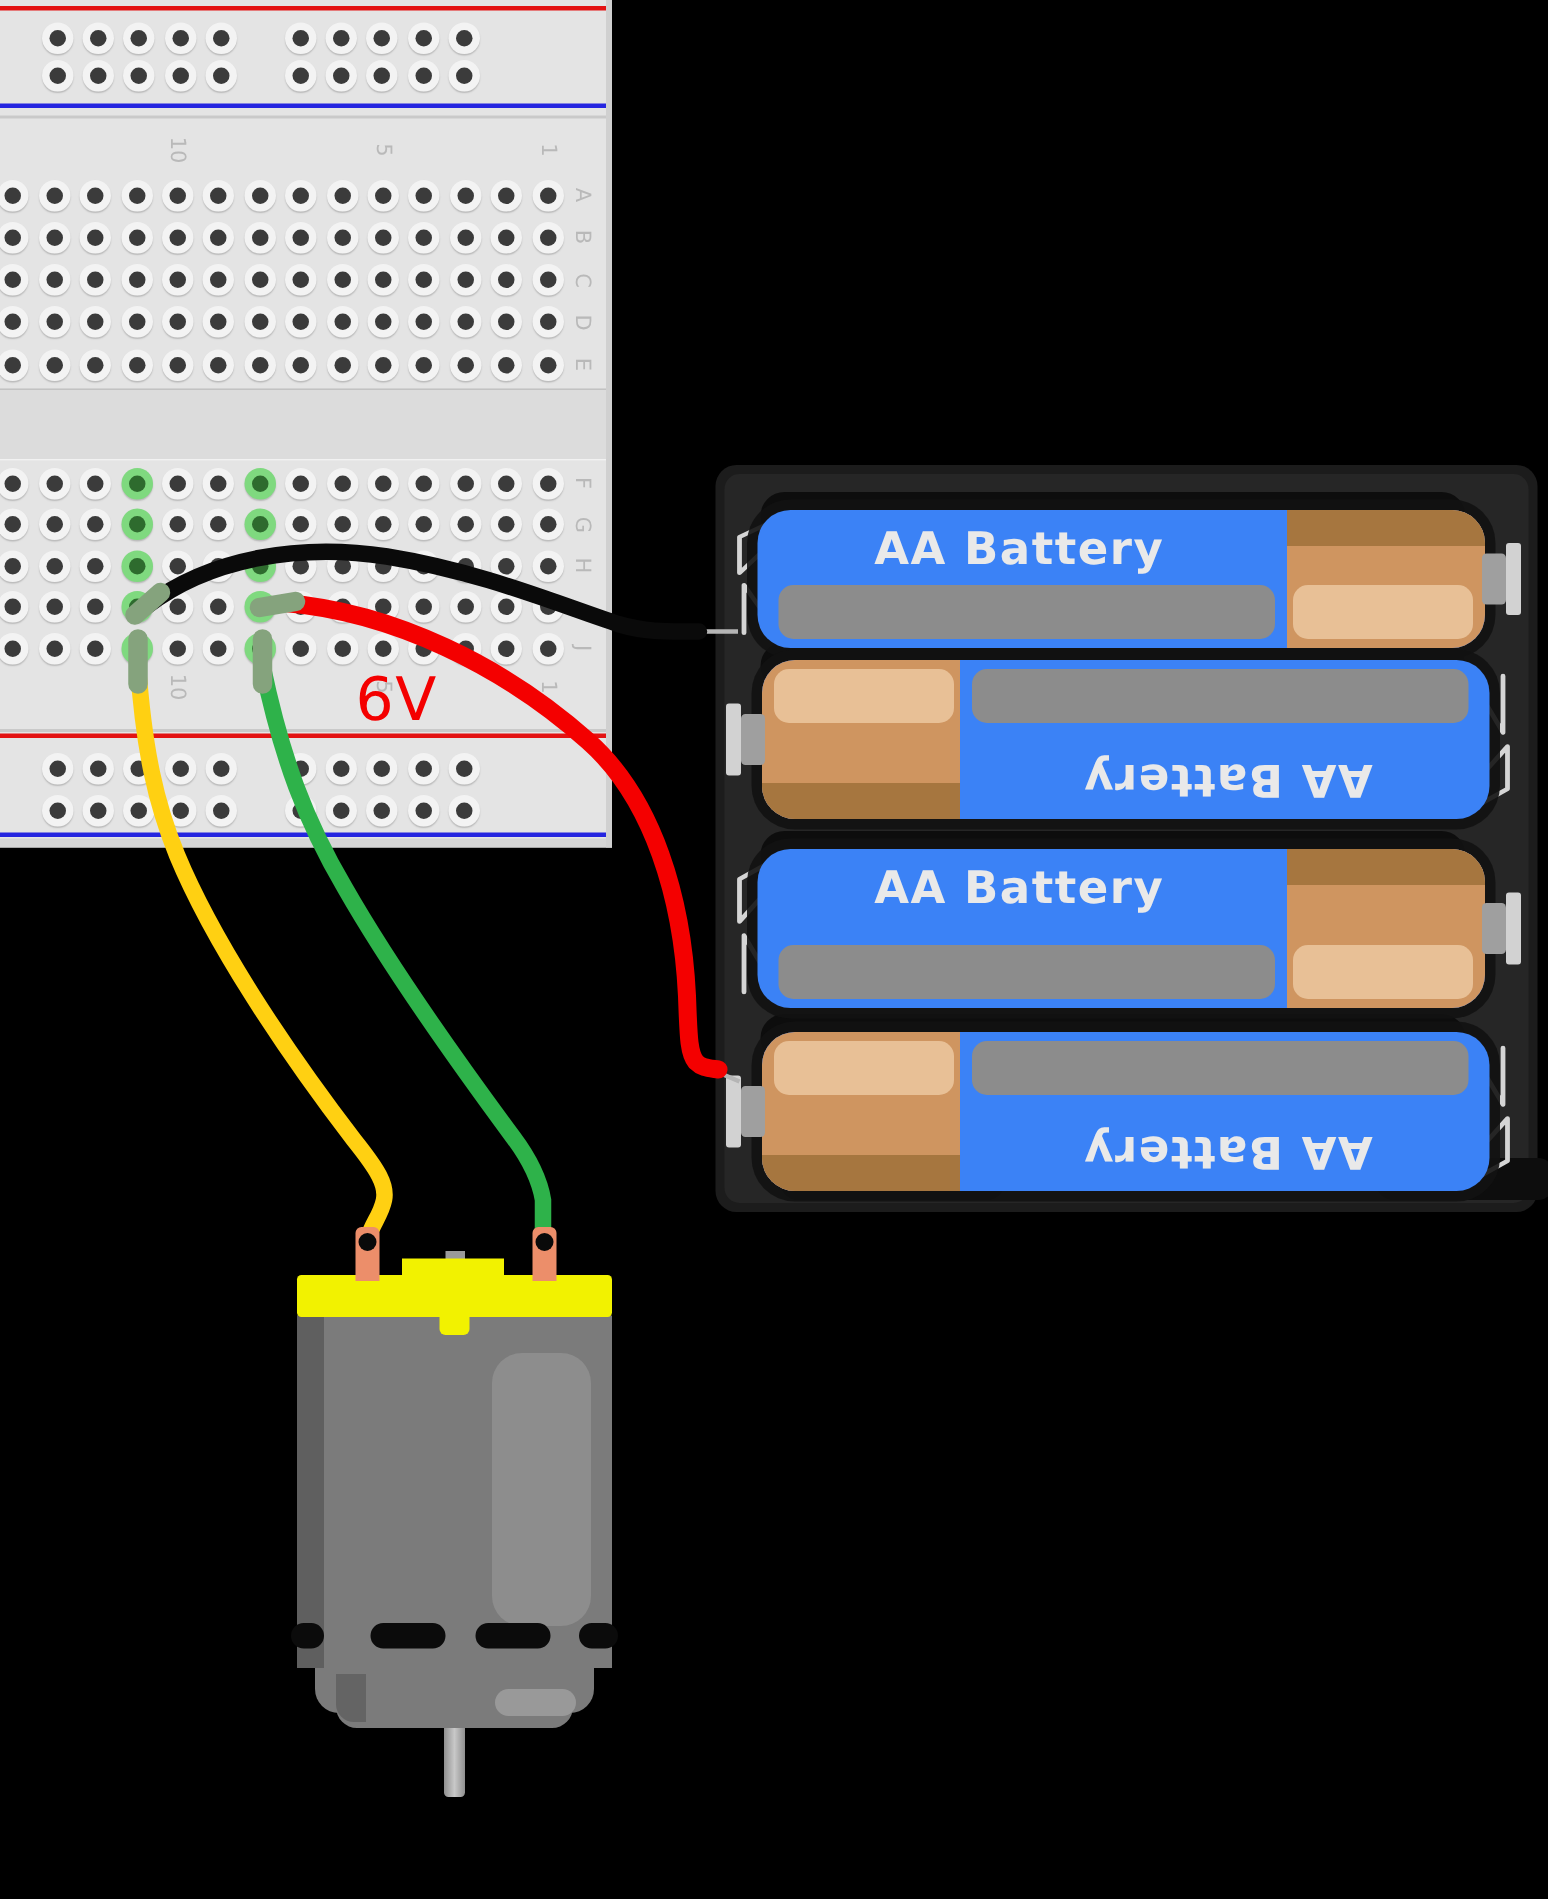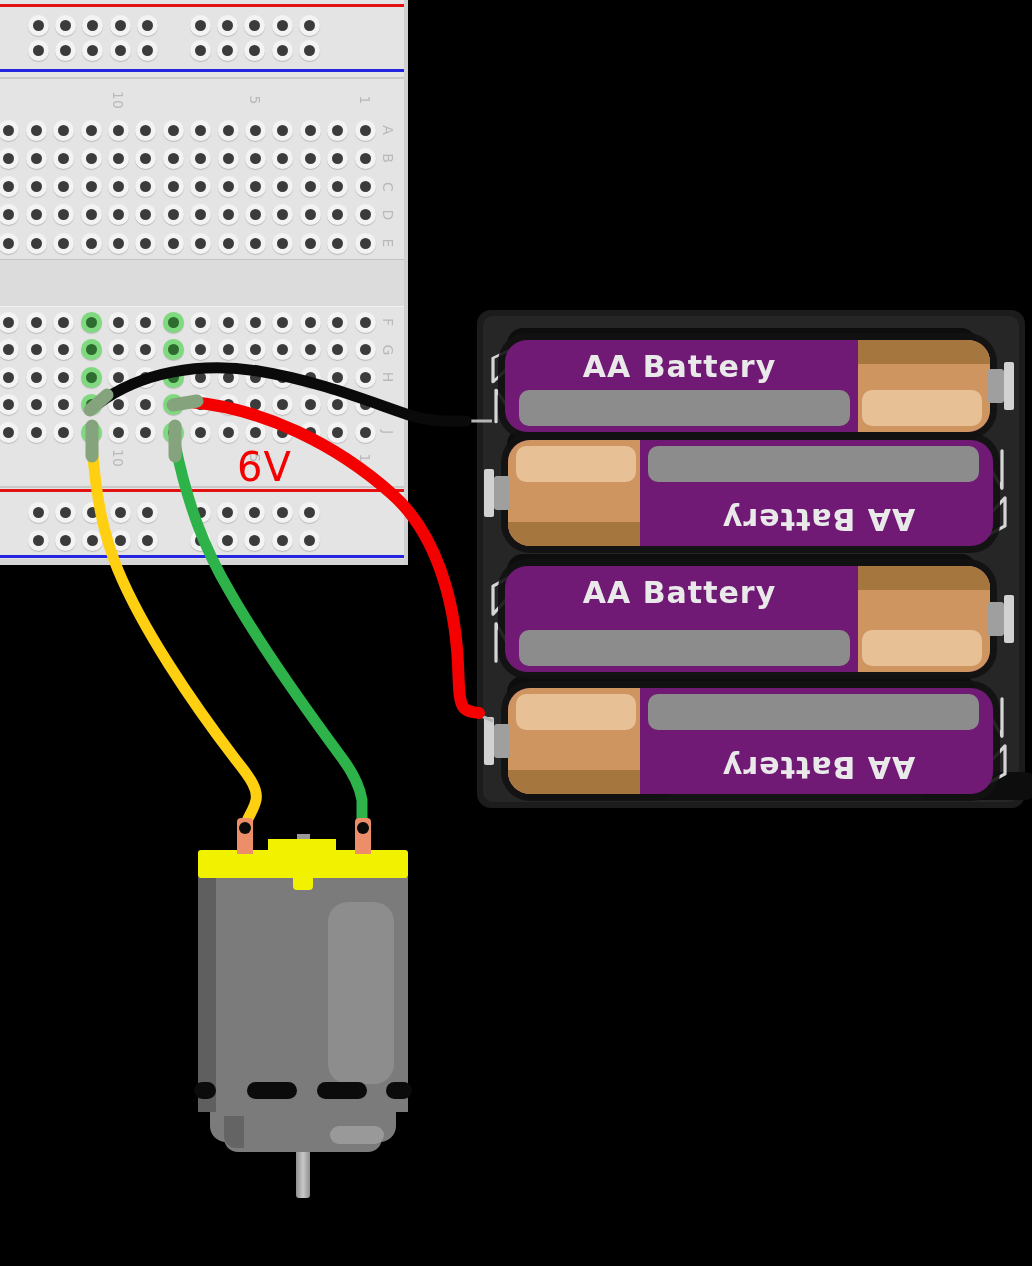--- a/index.html
+++ b/index.html
@@ -31,21 +31,21 @@
   
   #pack{position:absolute;left:477px;top:310px;width:548px;height:498px;background:#1c1c1c;
         border-radius:14px;z-index:1;}
   #pack-inner{position:absolute;inset:6px;background:#262626;border-radius:10px;}
   .slotshadow{position:absolute;left:30px;width:470px;height:32px;background:#0d0d0d;border-radius:16px;}
   .hump{position:absolute;height:28px;background:#0d0d0d;border-radius:12px;}
   .bat{position:absolute;left:8px;width:528px;}
   .bat.flip{transform:rotate(180deg);}
   .spring{position:absolute;left:0;top:6px;bottom:6px;width:30px;}
   .spring svg{width:100%;height:100%;}
-  .bat-body{position:absolute;left:20px;top:0;bottom:0;width:485px;background:#701a75;
+  .bat-body{position:absolute;left:20px;top:0;bottom:0;width:485px;background:#3b82f6;
             border-radius:22px;box-shadow:0 0 0 7px rgba(18,18,18,.9);}
   .copper{position:absolute;right:0;top:0;bottom:0;width:132px;background:#cf9560;
           border-radius:0 22px 22px 0;}
   .copper::before{content:'';position:absolute;top:0;left:0;right:0;height:24px;background:#a6763f;
           border-radius:0 22px 0 0;}
   .copper::after{content:'';position:absolute;left:4px;right:8px;bottom:6px;height:36px;
           background:#e8c096;border-radius:10px;}
   .graylabel{position:absolute;left:14px;right:140px;bottom:6px;height:36px;background:#8c8c8c;
           border-radius:10px;}
   .battext{position:absolute;left:6px;right:142px;top:9px;text-align:center;font-weight:bold;

